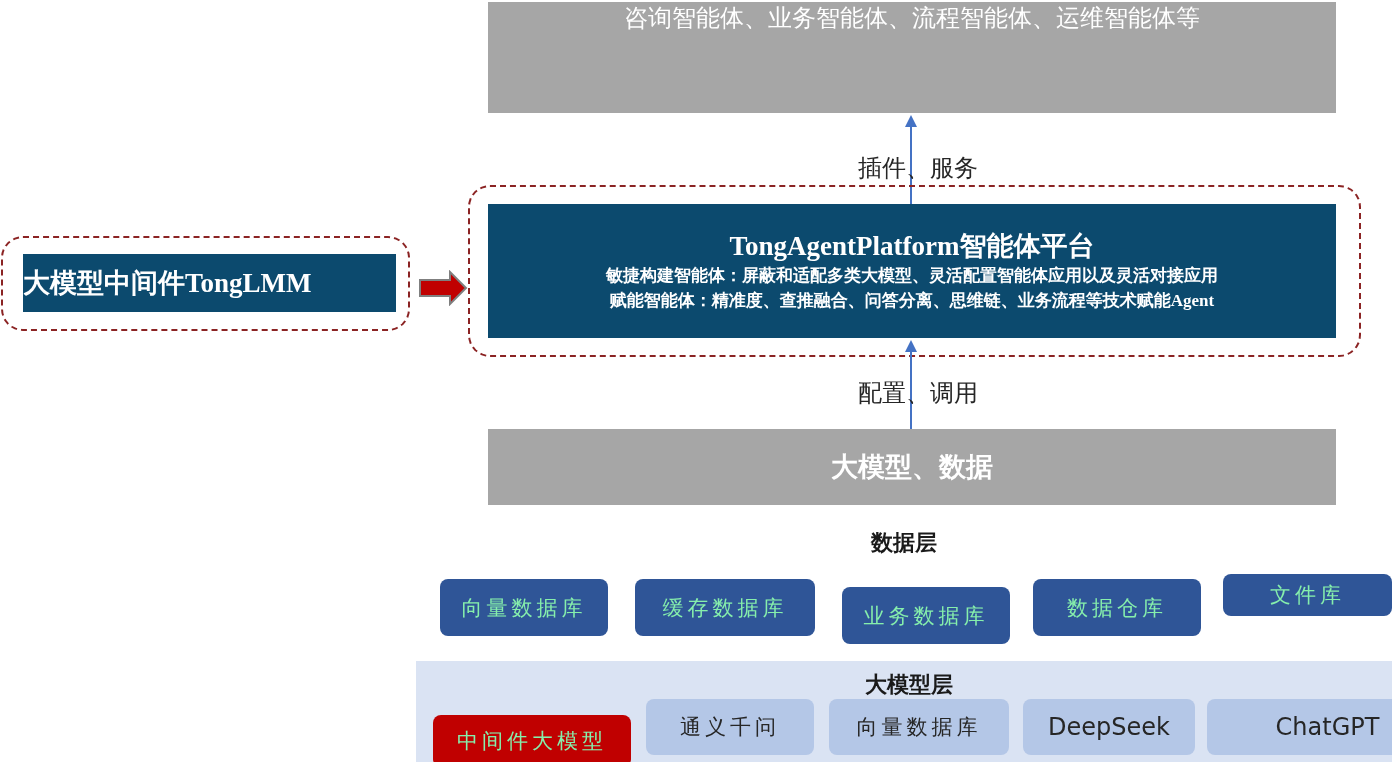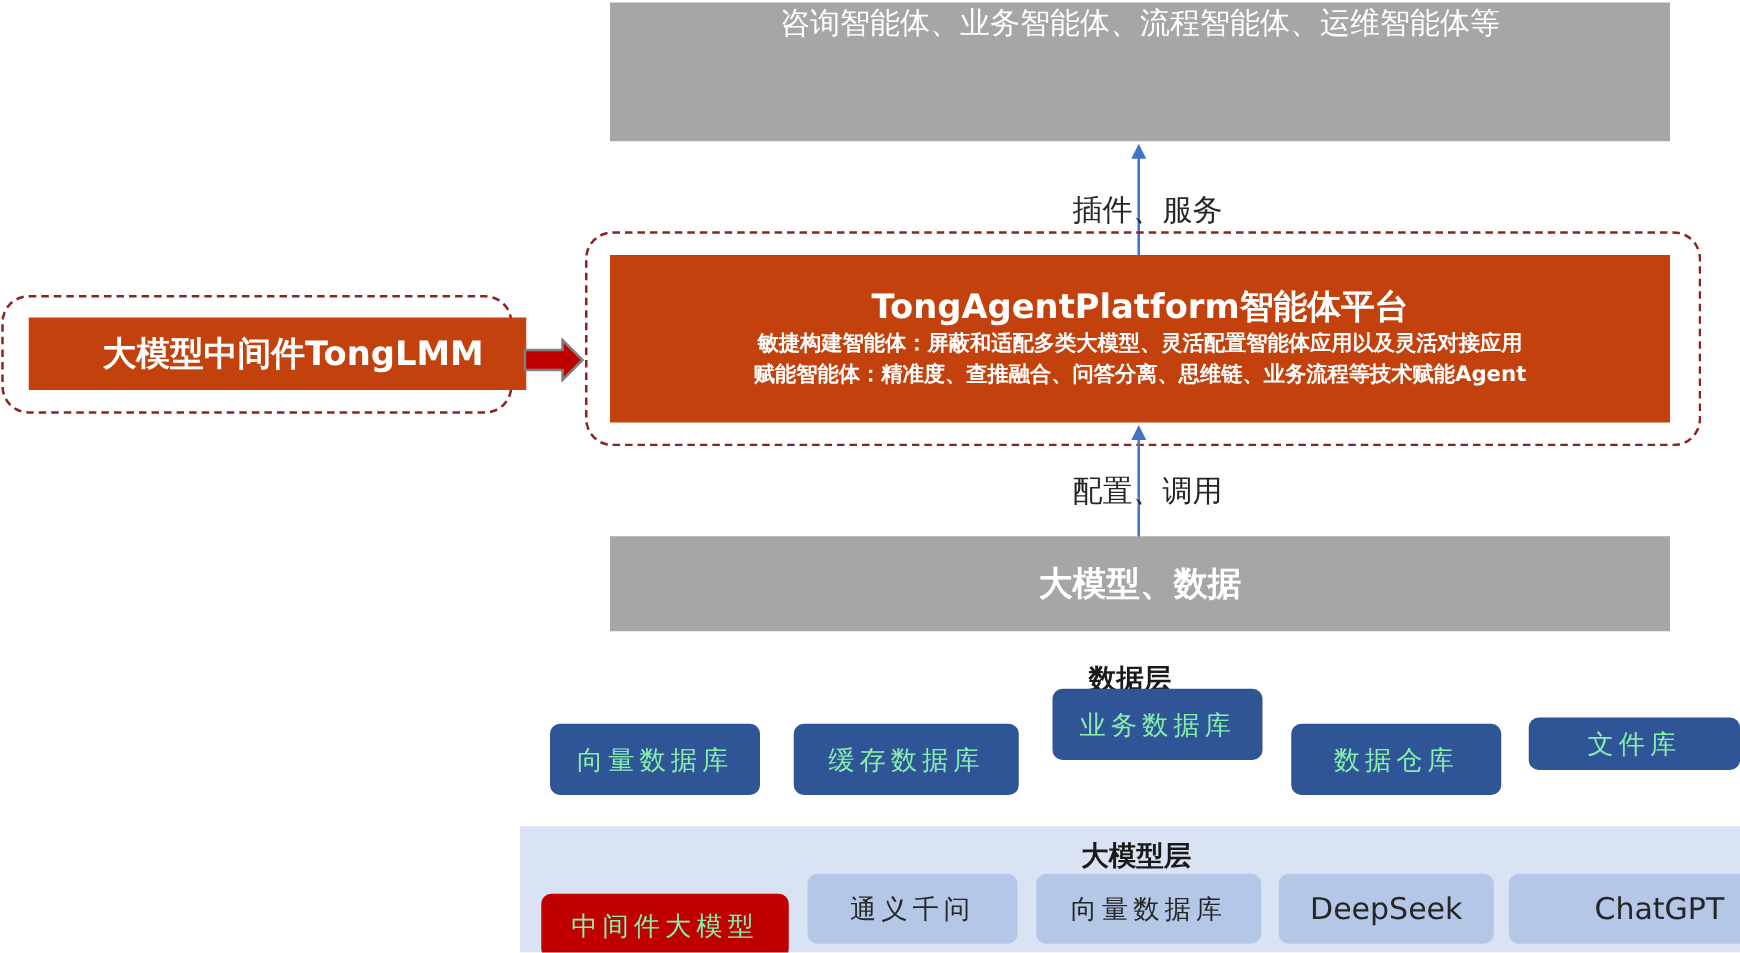--- a/index.html
+++ b/index.html
@@ -1,20 +1,20 @@
 <!DOCTYPE html>
 <html><head>
 <meta charset="utf-8">
 <style>
   html, body { margin:0; padding:0; }
   body { width:1392px; height:762px; position:relative; background:#ffffff; overflow:hidden;
          font-family:"DejaVu Sans","Liberation Sans",sans-serif; }
   .abs { position:absolute; }
   .gray-box { background:#a6a6a6; color:#ffffff; text-align:center; }
-  .red-box { background:#c2410c; color:#ffffff; text-align:center; }
+  .red-box { background:#0c4a6e; color:#ffffff; text-align:center;font-family:Liberation Serif, serif; }
   .dashed { border:2px dashed #8b2323; border-radius:22px; box-sizing:border-box; }
   .arrow-line { background:#4472c4; width:2px; }
   .arrow-head { width:0; height:0; border-left:6px solid transparent; border-right:6px solid transparent; border-bottom:12px solid #4472c4; }
   .conn-label { font-size:24px; color:#262626; white-space:nowrap; }
   .blue-btn { background:#2f5597; color:#86efac; border-radius:8px; display:flex; align-items:center; justify-content:center;
               font-family:"DejaVu Serif","Liberation Serif",serif; font-size:21px; letter-spacing:4px;margin-top:16px; }
   .light-btn { background:#b4c7e7; color:#262626; border-radius:8px; display:flex; align-items:center; justify-content:center;
                font-size:24px; }
   .serif-cn { font-family:"DejaVu Serif","Liberation Serif",serif; font-size:21px; letter-spacing:4px; }
   .layer-title { font-weight:bold; font-size:22px; color:#1a1a1a; text-align:center; }
@@ -32,21 +32,21 @@
 
 <div class="abs dashed" style="left:468px; top:185px; width:893px; height:172px;"></div>
 
 <div class="abs red-box" style="left:488px; top:204px; width:848px; height:134px;">
   <div style="font-weight:bold; font-size:27px; margin-top:25px; line-height:34px;">TongAgentPlatform智能体平台</div>
   <div style="font-weight:bold; font-size:17px; line-height:25px; white-space:nowrap;">敏捷构建智能体：屏蔽和适配多类大模型、灵活配置智能体应用以及灵活对接应用</div>
   <div style="font-weight:bold; font-size:17px; line-height:25px; white-space:nowrap;">赋能智能体：精准度、查推融合、问答分离、思维链、业务流程等技术赋能Agent</div>
 </div>
 
 <div class="abs dashed" style="left:1px; top:236px; width:409px; height:95px;"></div>
-<div class="abs red-box" style="left:23px; top:254px; width:373px; height:58px; display:flex; align-items:center; justify-content:center;padding-left:25px;">
+<div class="abs red-box" style="left:23px; top:254px; width:373px; height:58px; display:flex; align-items:center; justify-content:flex-start;">
   <span style="font-weight:bold; font-size:27px;">大模型中间件TongLMM</span>
 </div>
 
 <svg class="abs" style="left:418px; top:270px;" width="50" height="36" viewBox="0 0 50 36">
   <polygon points="2,10 32,10 32,2 48,18 32,34 32,26 2,26" fill="#c00000" stroke="#7f7f7f" stroke-width="2"></polygon>
 </svg>
 
 <div class="abs arrow-head" style="left:905px; top:340px;"></div>
 <div class="abs arrow-line" style="left:910px; top:350px; height:80px;"></div>
 <div class="abs conn-label" style="left:858px; top:377px;">配置、调用</div>
@@ -56,21 +56,21 @@
 </div>
 
 <div class="abs layer-title" style="left:800px; top:528px; width:208px;">数据层</div>
 
 <div class="abs blue-btn" style="left:440px; top:563px; width:168px; height:57px;">
   <span>向量数据库</span>
 </div>
 <div class="abs blue-btn" style="left:635px; top:563px; width:180px; height:57px;">
   <span>缓存数据库</span>
 </div>
-<div class="abs blue-btn" style="left:842px; top:535px; width:168px; height:57px;">
+<div class="abs blue-btn" style="left:842px; top:571px; width:168px; height:57px;">
   <span>业务数据库</span>
 </div>
 <div class="abs blue-btn" style="left:1033px; top:563px; width:168px; height:57px;">
   <span>数据仓库</span>
 </div>
 <div class="abs blue-btn" style="left:1223px; top:558px; width:169px; height:42px;">
   <span>文件库</span>
 </div>
 
 <div class="abs" style="left:416px; top:661px; width:976px; height:101px; background:#dae3f3;"></div>

